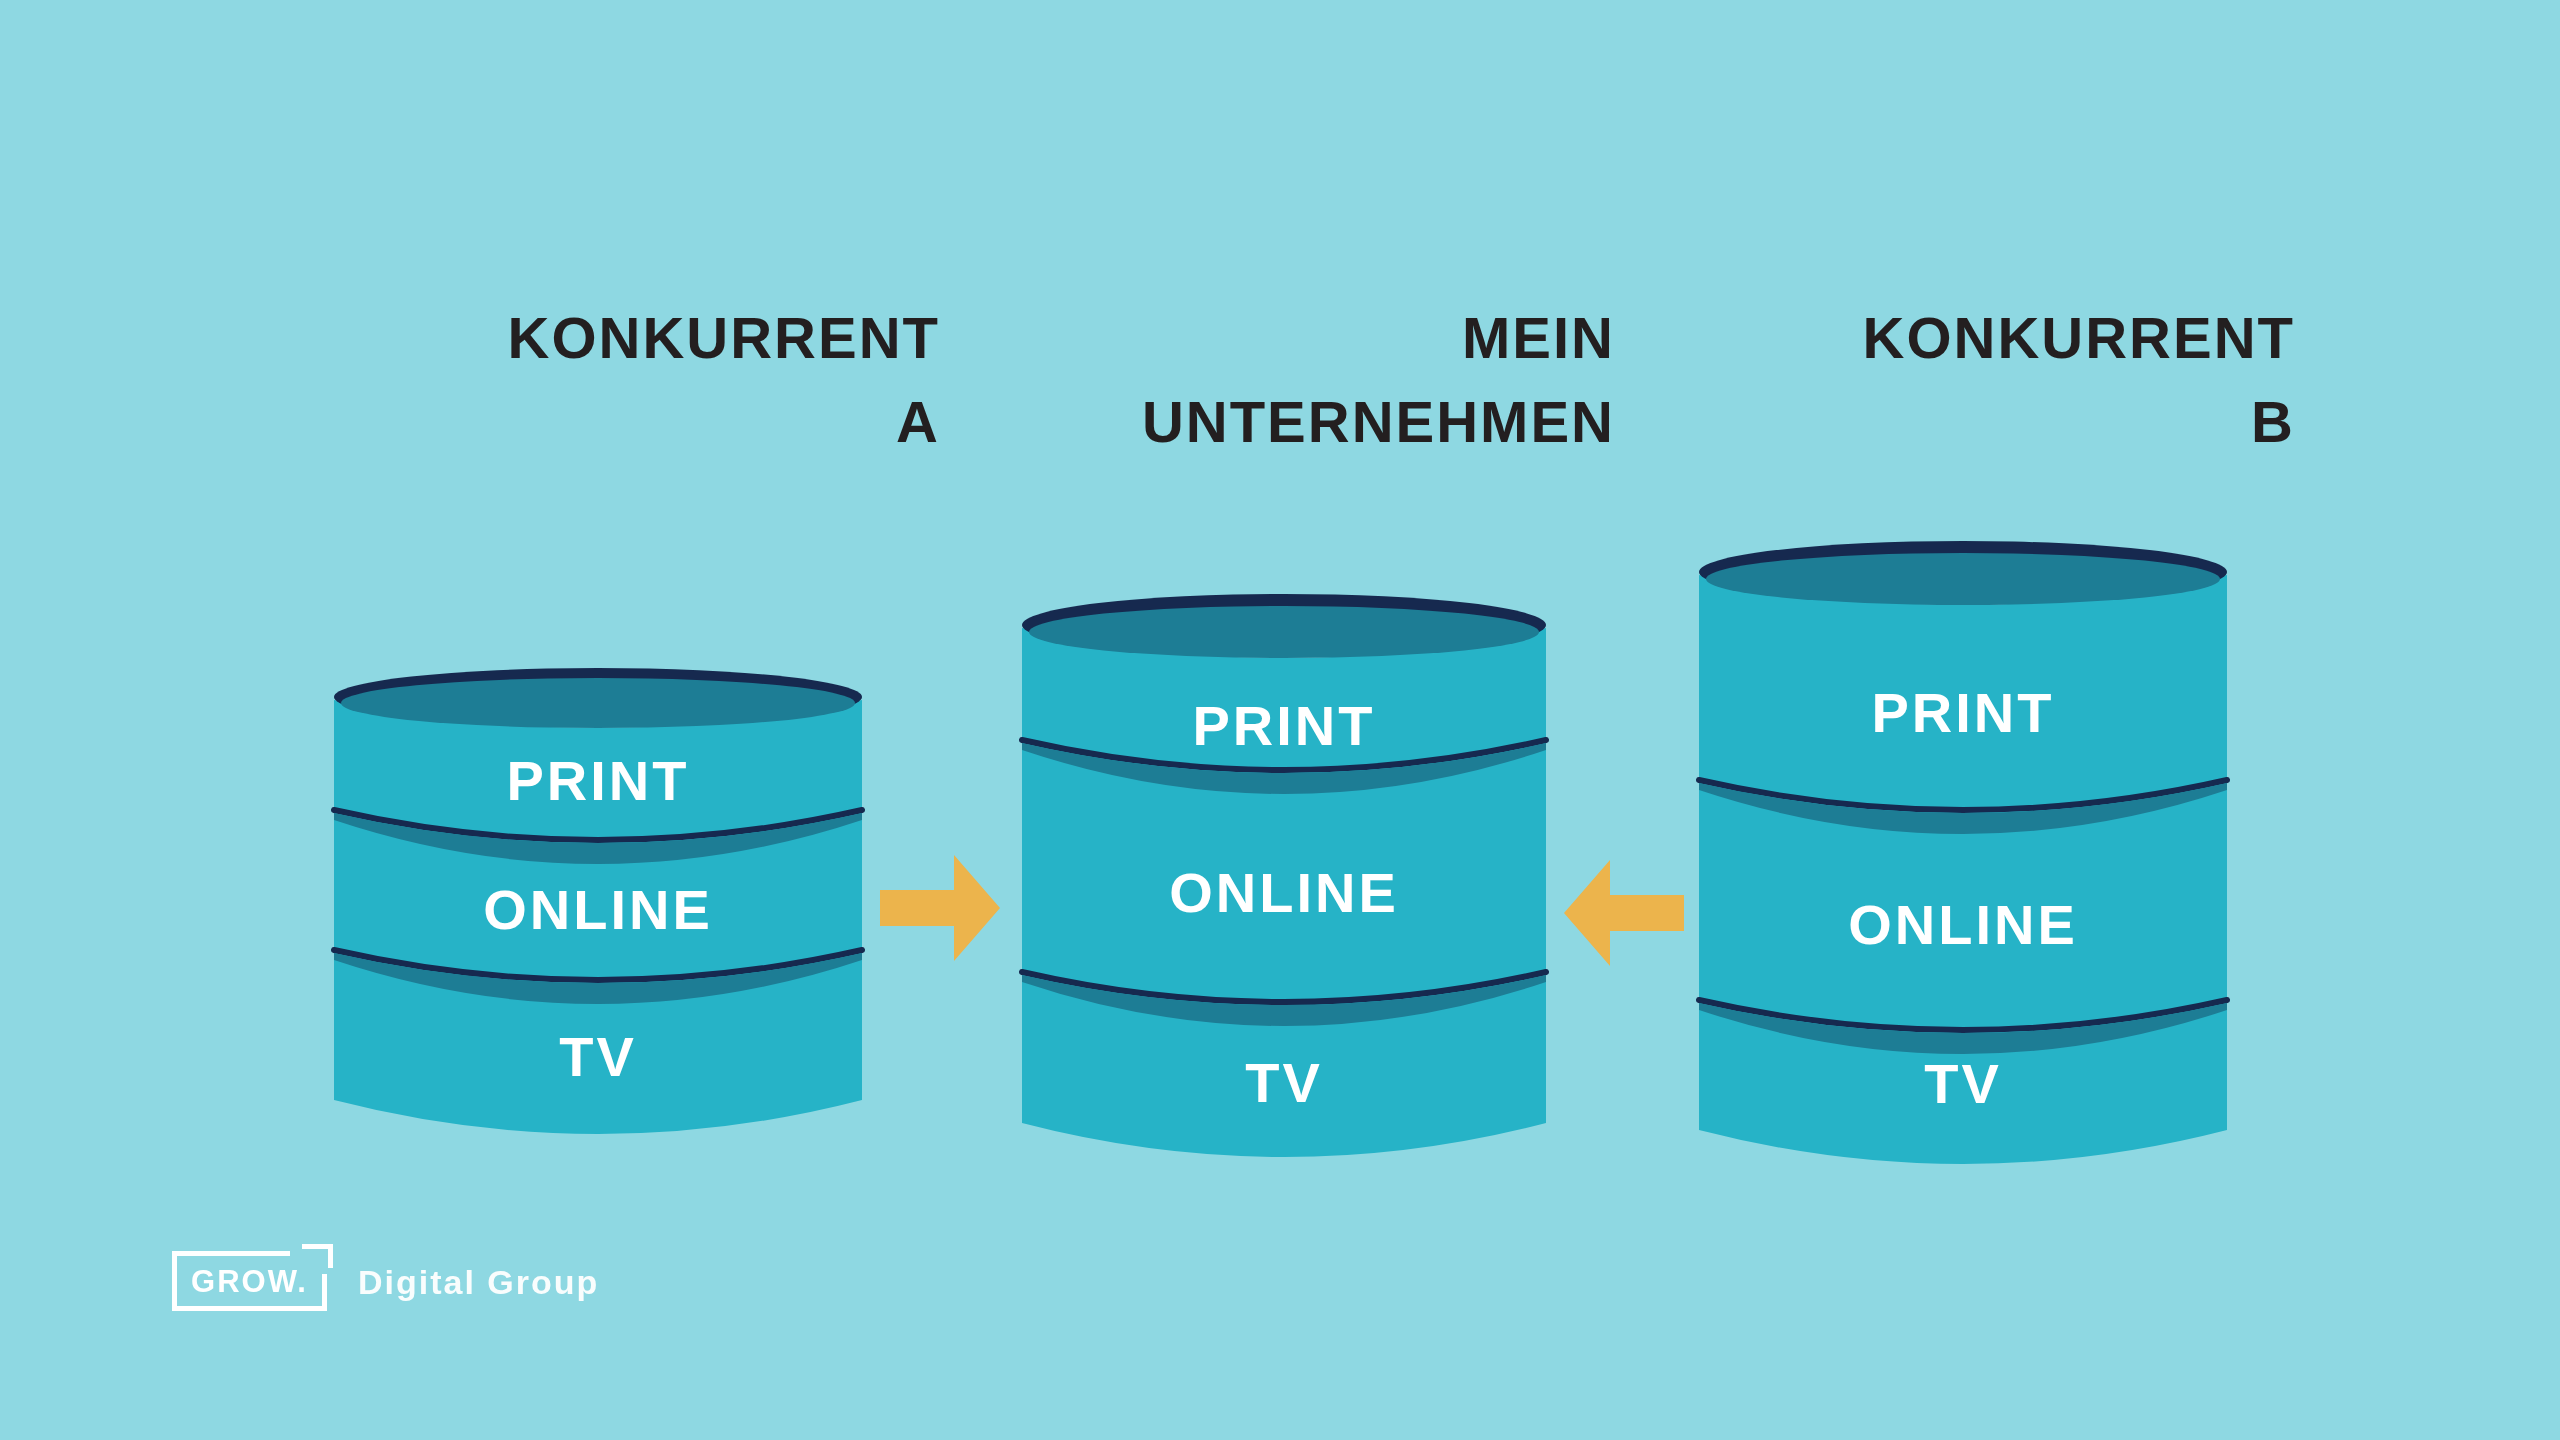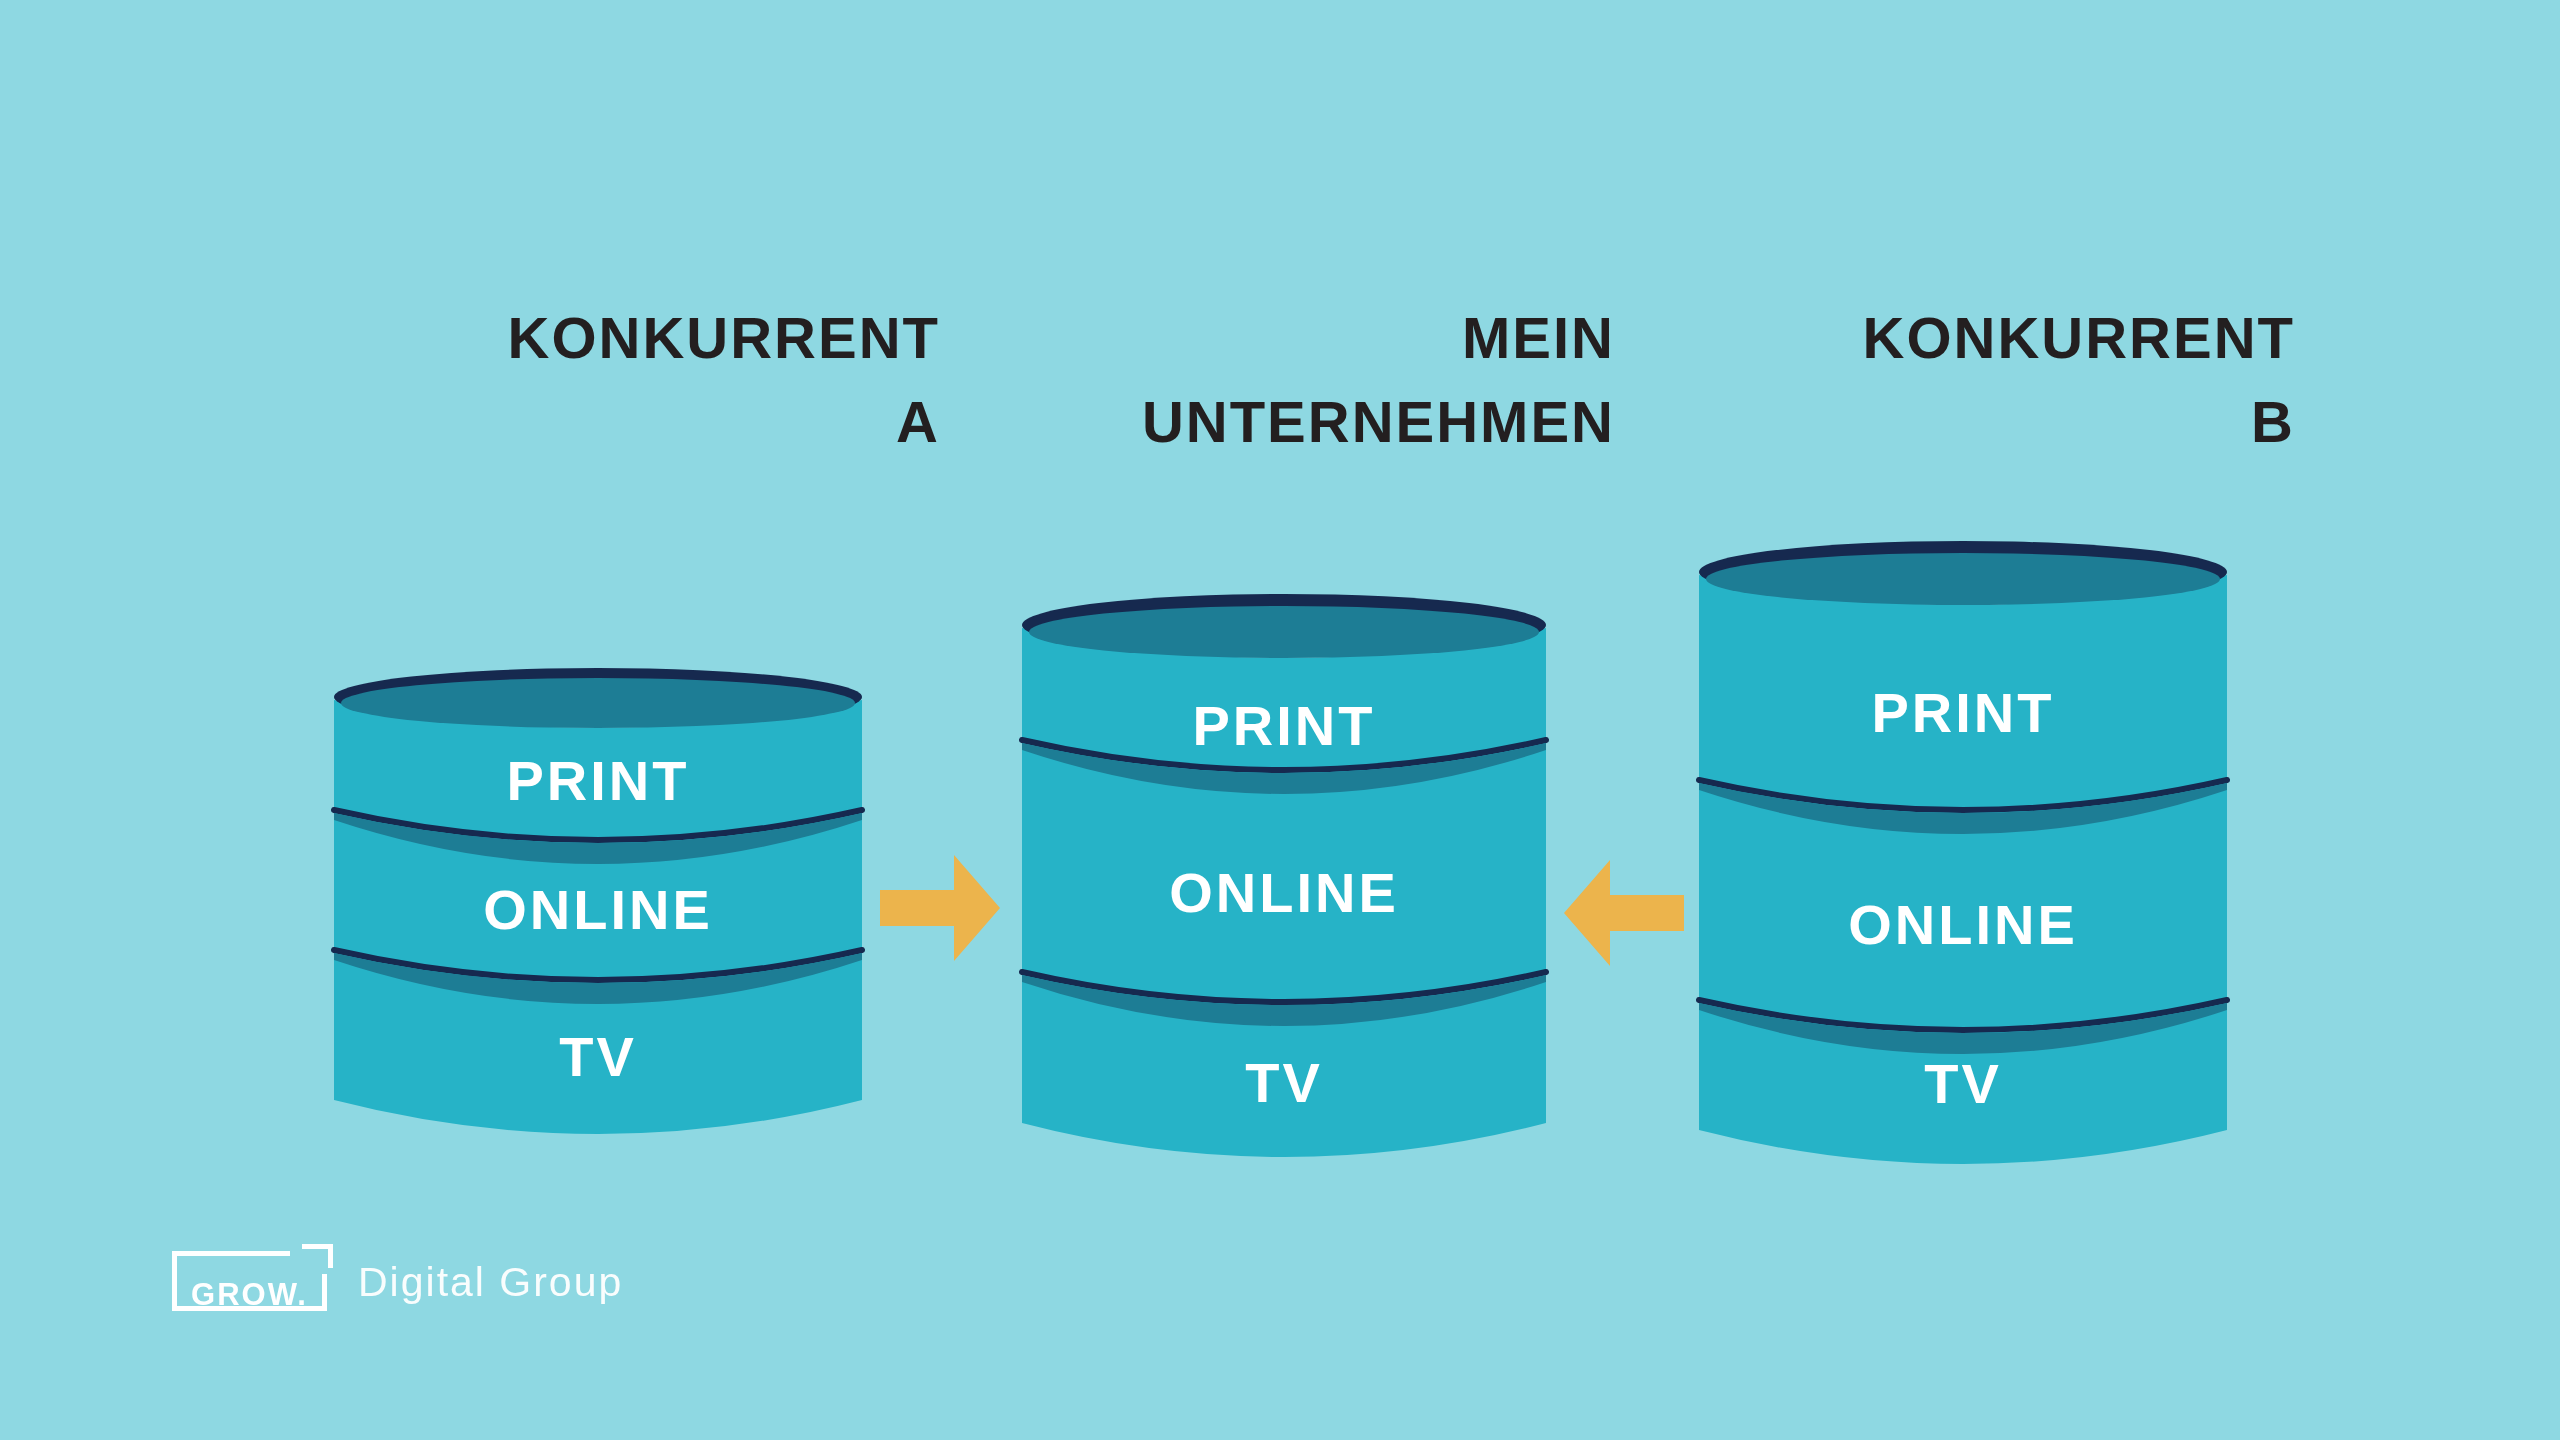--- a/index.html
+++ b/index.html
@@ -60,29 +60,29 @@
   .logo{position:absolute;left:172px;top:1244px;width:420px;height:72px;}
   .logo-box{position:absolute;left:0;top:7px;width:155px;height:60px;}
   .logo-bar{position:absolute;background:var(--label-text);}
   .bar-left{left:0;top:0;width:5px;height:60px;}
   .bar-bottom{left:0;top:55px;width:155px;height:5px;}
   .bar-top{left:0;top:0;width:118px;height:5px;}
   .bar-right{left:150px;top:23px;width:5px;height:37px;}
   .corner-h{left:130px;top:-7px;width:31px;height:5px;}
   .corner-v{left:156px;top:-7px;width:5px;height:24px;}
   .logo-word{
-    position:absolute;left:0;top:17px;width:155px;height:68px;
+    position:absolute;left:0;top:4px;width:155px;height:68px;
     display:flex;align-items:center;justify-content:center;
     color:var(--label-text);
     font-size:31px;font-weight:bold;letter-spacing:2px;
   }
   .logo-tagline{
     position:absolute;left:186px;top:14px;
     color:var(--label-text);
-    font-size:41px;font-weight:normal;letter-spacing:2px;
+    font-size:34px;font-weight:bold;letter-spacing:2px;
     line-height:48px;
     opacity:0.95;
     white-space:nowrap;
   }
 </style>
 </head>
 <body>
 
 <div class="canvas">
 

